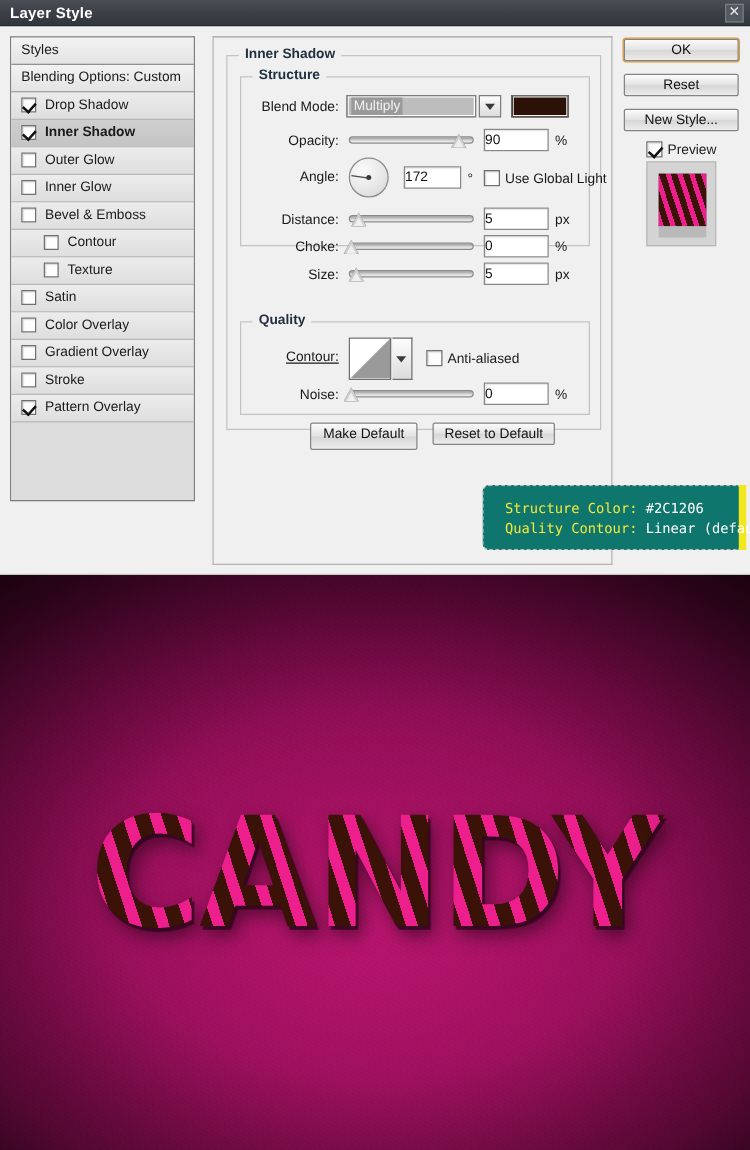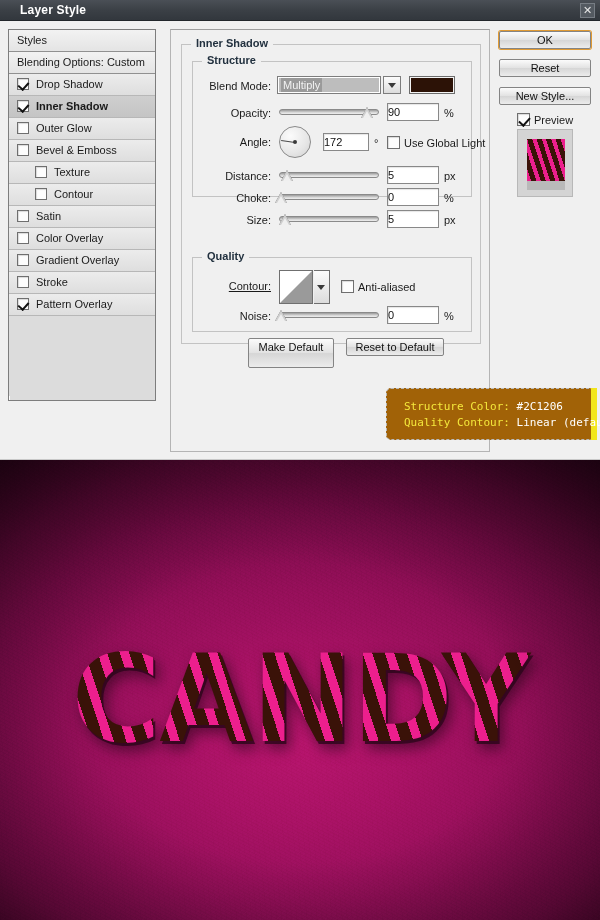--- a/index.html
+++ b/index.html
@@ -18,21 +18,21 @@
     background: #f0f0f0;
     border-bottom: 1px solid #c8c8c8;
   }
   #titlebar {
     position: relative;
     height: 21px;
     background: linear-gradient(180deg, #4a4f56 0%, #3b4046 50%, #32373d 100%);
     border-bottom: 1px solid #22262b;
   }
   #titlebar .title {
-    position: absolute; left: 20px; top: 3px;
+    position: absolute; left: 8px; top: 3px;
     font-size: 12px; font-weight: bold; color: #ffffff;
     letter-spacing: .2px;
   }
   #closebtn {
     position: absolute; right: 5px; top: 3px;
     width: 15px; height: 15px;
     background: #545a61;
     border: 1px solid #777d84;
     color: #e8e8e8;
     font-size: 11px; line-height: 13px; text-align: center;
@@ -311,21 +311,21 @@
     position: absolute; left: 9px; top: 51px;
     width: 38px; height: 9px;
     background: #b9b9b9;
   }
 
   
   #tooltip {
     position: absolute;
     left: 386px; top: 388px;
     width: 208px; height: 52px;
-    background: #a16207;
+    background: #0f766e;
     border: 1px dashed #b9b9b9;
     border-radius: 5px;
   }
   #tooltip .tt-accent {
     position: absolute; right: -4px; top: -1px;
     width: 6px; height: 52px;
     background: #f2e61c;
   }
   #tooltip .line {
     position: absolute; left: 17px;
@@ -409,29 +409,33 @@
         <div class="style-row selected">
           <span class="cbox checked"></span>
           <span class="lbl">Inner Shadow</span>
         </div>
         <div class="style-row">
           <span class="cbox"></span>
           <span class="lbl">Outer Glow</span>
         </div>
         <div class="style-row">
           <span class="cbox"></span>
+          <span class="lbl">Inner Glow</span>
+        </div>
+        <div class="style-row">
+          <span class="cbox"></span>
           <span class="lbl">Bevel &amp; Emboss</span>
         </div>
         <div class="style-row indent">
           <span class="cbox"></span>
+          <span class="lbl">Contour</span>
+        </div>
+        <div class="style-row indent">
+          <span class="cbox"></span>
           <span class="lbl">Texture</span>
-        </div>
-        <div class="style-row indent">
-          <span class="cbox"></span>
-          <span class="lbl">Contour</span>
         </div>
         <div class="style-row">
           <span class="cbox"></span>
           <span class="lbl">Satin</span>
         </div>
         <div class="style-row">
           <span class="cbox"></span>
           <span class="lbl">Color Overlay</span>
         </div>
         <div class="style-row">
@@ -544,21 +548,21 @@
           <div class="flabel">Noise:</div>
           <div class="slider" style="left:86px; top:0; width:100px;">
             <div class="track"></div>
             <div class="thumb" style="left:-4px;"></div>
           </div>
           <div class="numfield" style="left:194px; top:0; width:52px;">0</div>
           <div class="unit" style="left:251px; top:0;">%</div>
         </div>
       </div>
 
-      <div class="pbtn" style="left:66px; top:293px; width:86px; height:30px; line-height:17px;">Make Default</div>
+      <div class="pbtn" style="left:66px; top:293px; width:86px; height:22px; line-height:17px;">Make Default</div>
       <div class="pbtn" style="left:164px; top:293px; width:98px; height:18px; line-height:17px;">Reset to Default</div>
     </div>
   </div>
 
   <div id="rightcol">
     <div class="pbtn primary" style="left:2px; top:2px; width:92px; height:18px; line-height:17px;">OK</div>
     <div class="pbtn" style="left:2px; top:30px; width:92px; height:18px; line-height:17px;">Reset</div>
     <div class="pbtn" style="left:2px; top:58px; width:92px; height:18px; line-height:17px;">New Style...</div>
 
     <div class="chk" style="left:20px; top:82px;">

